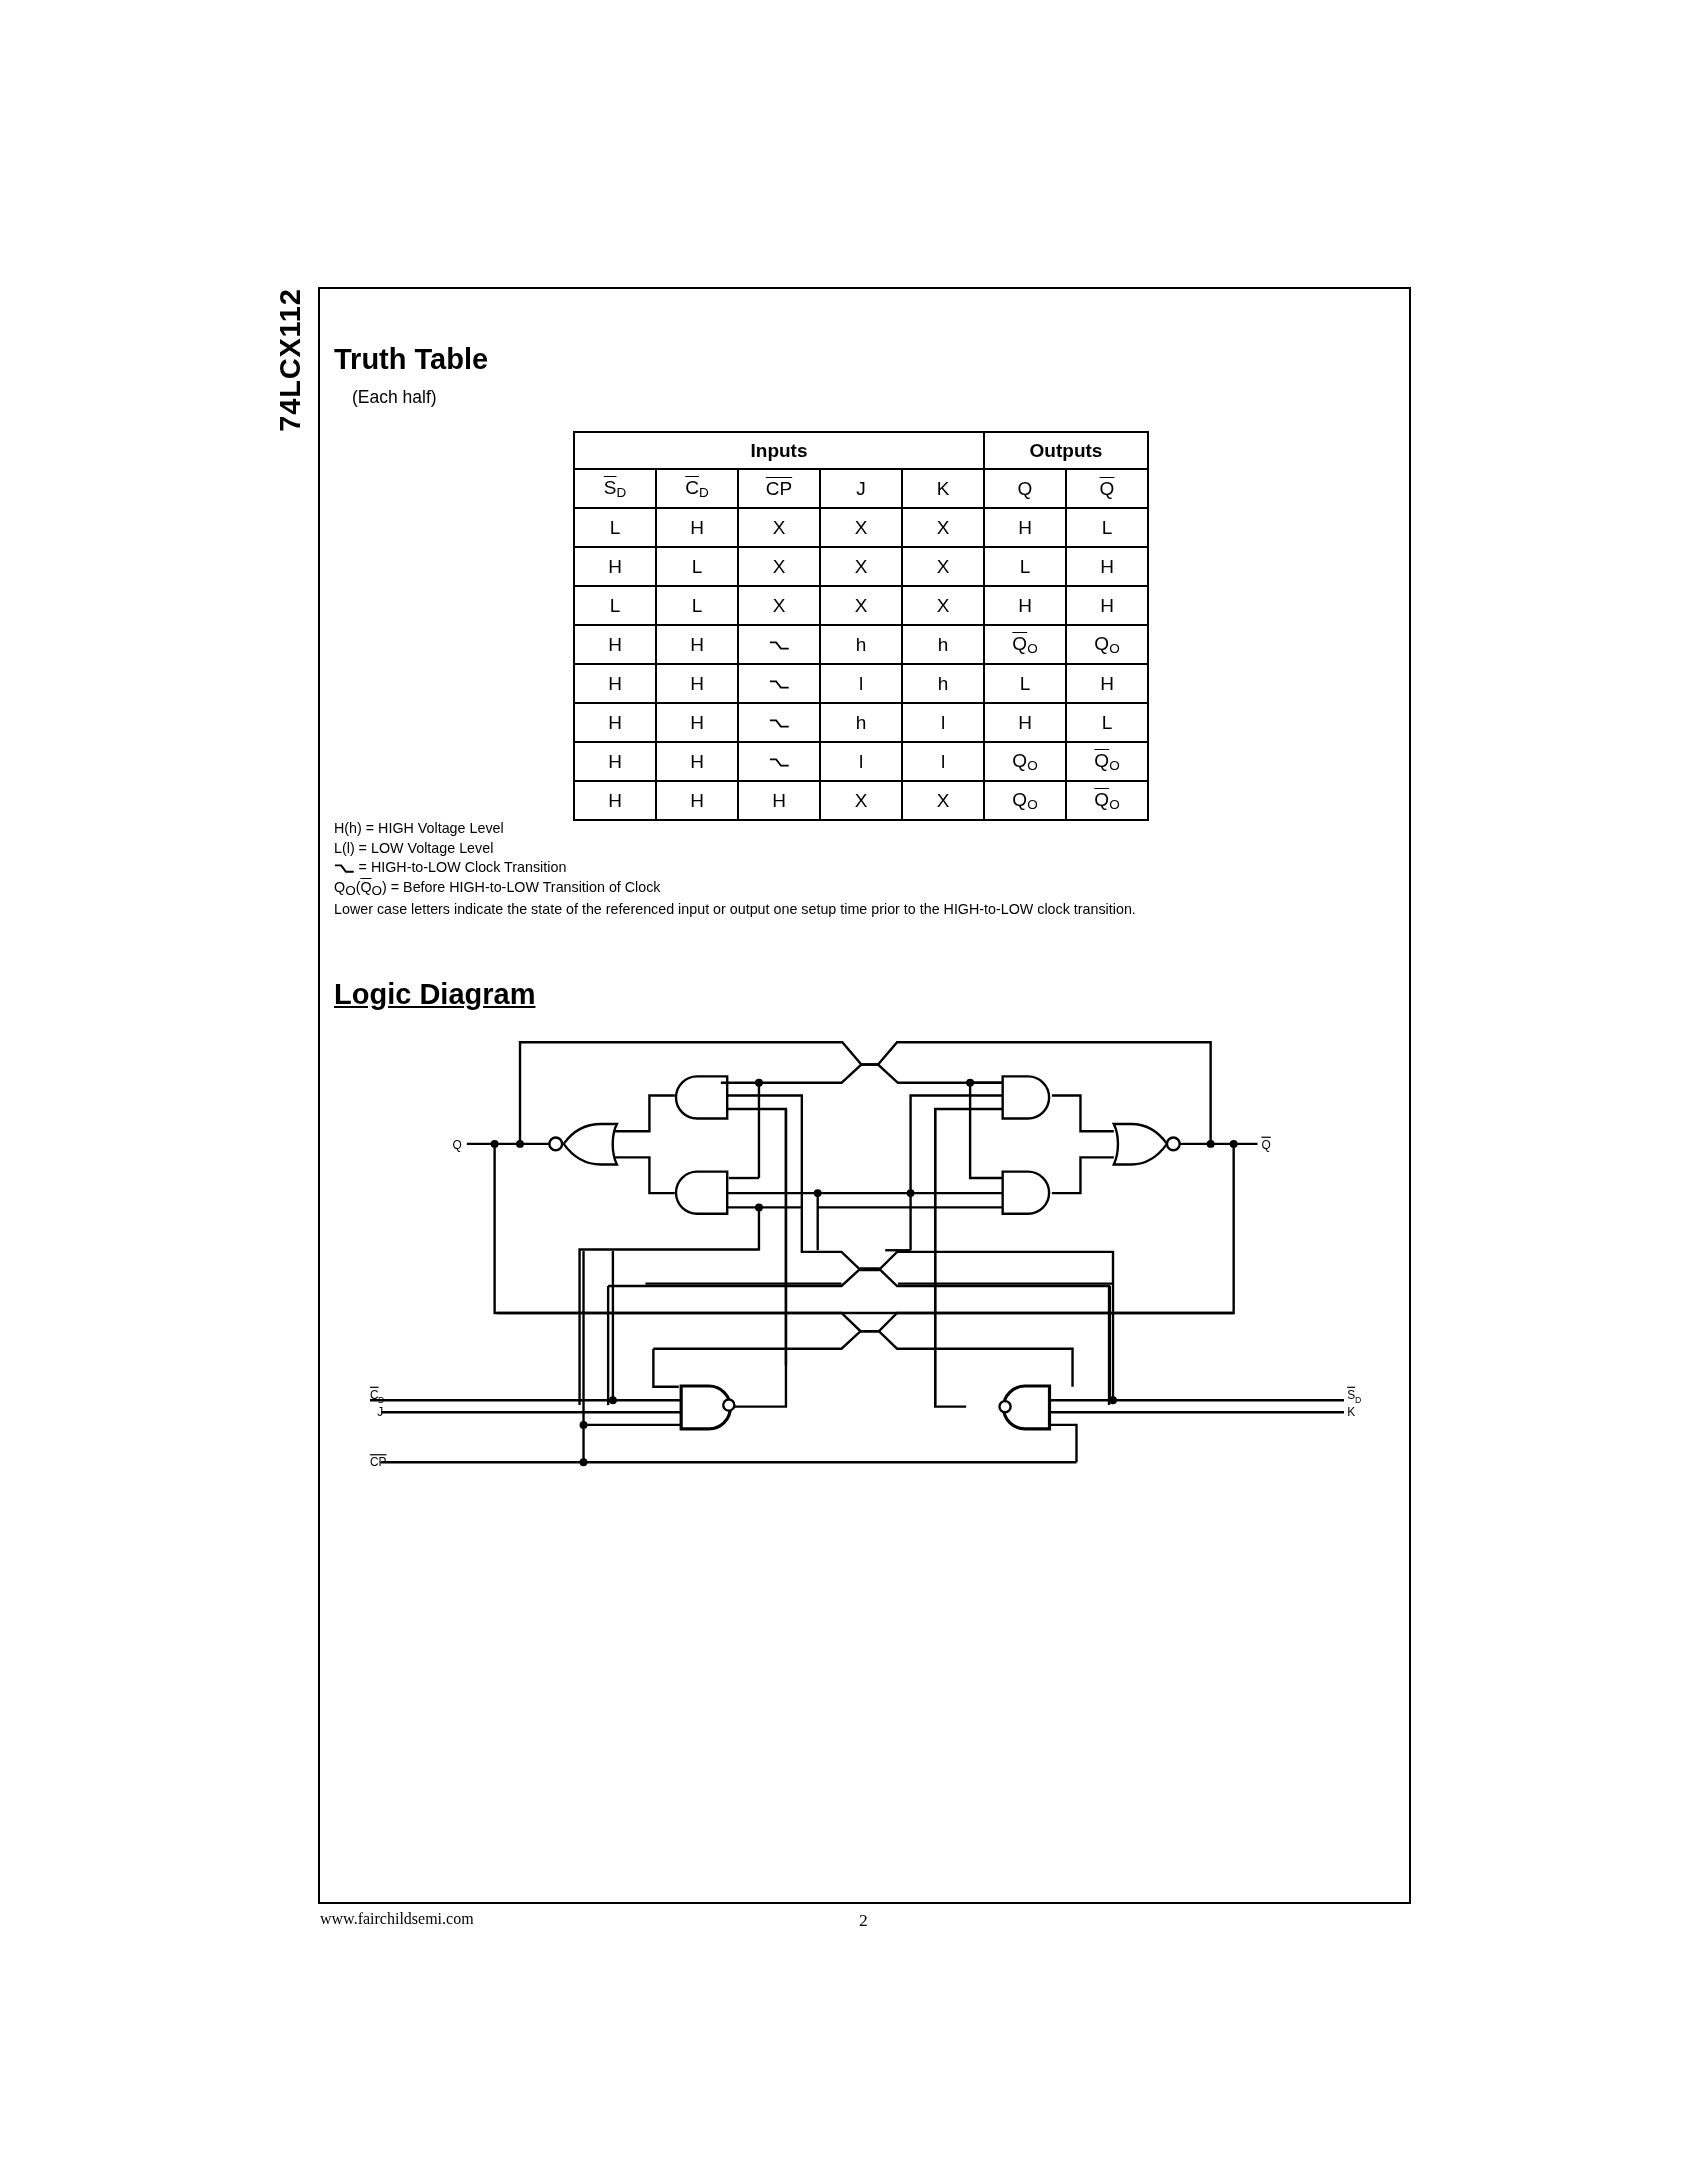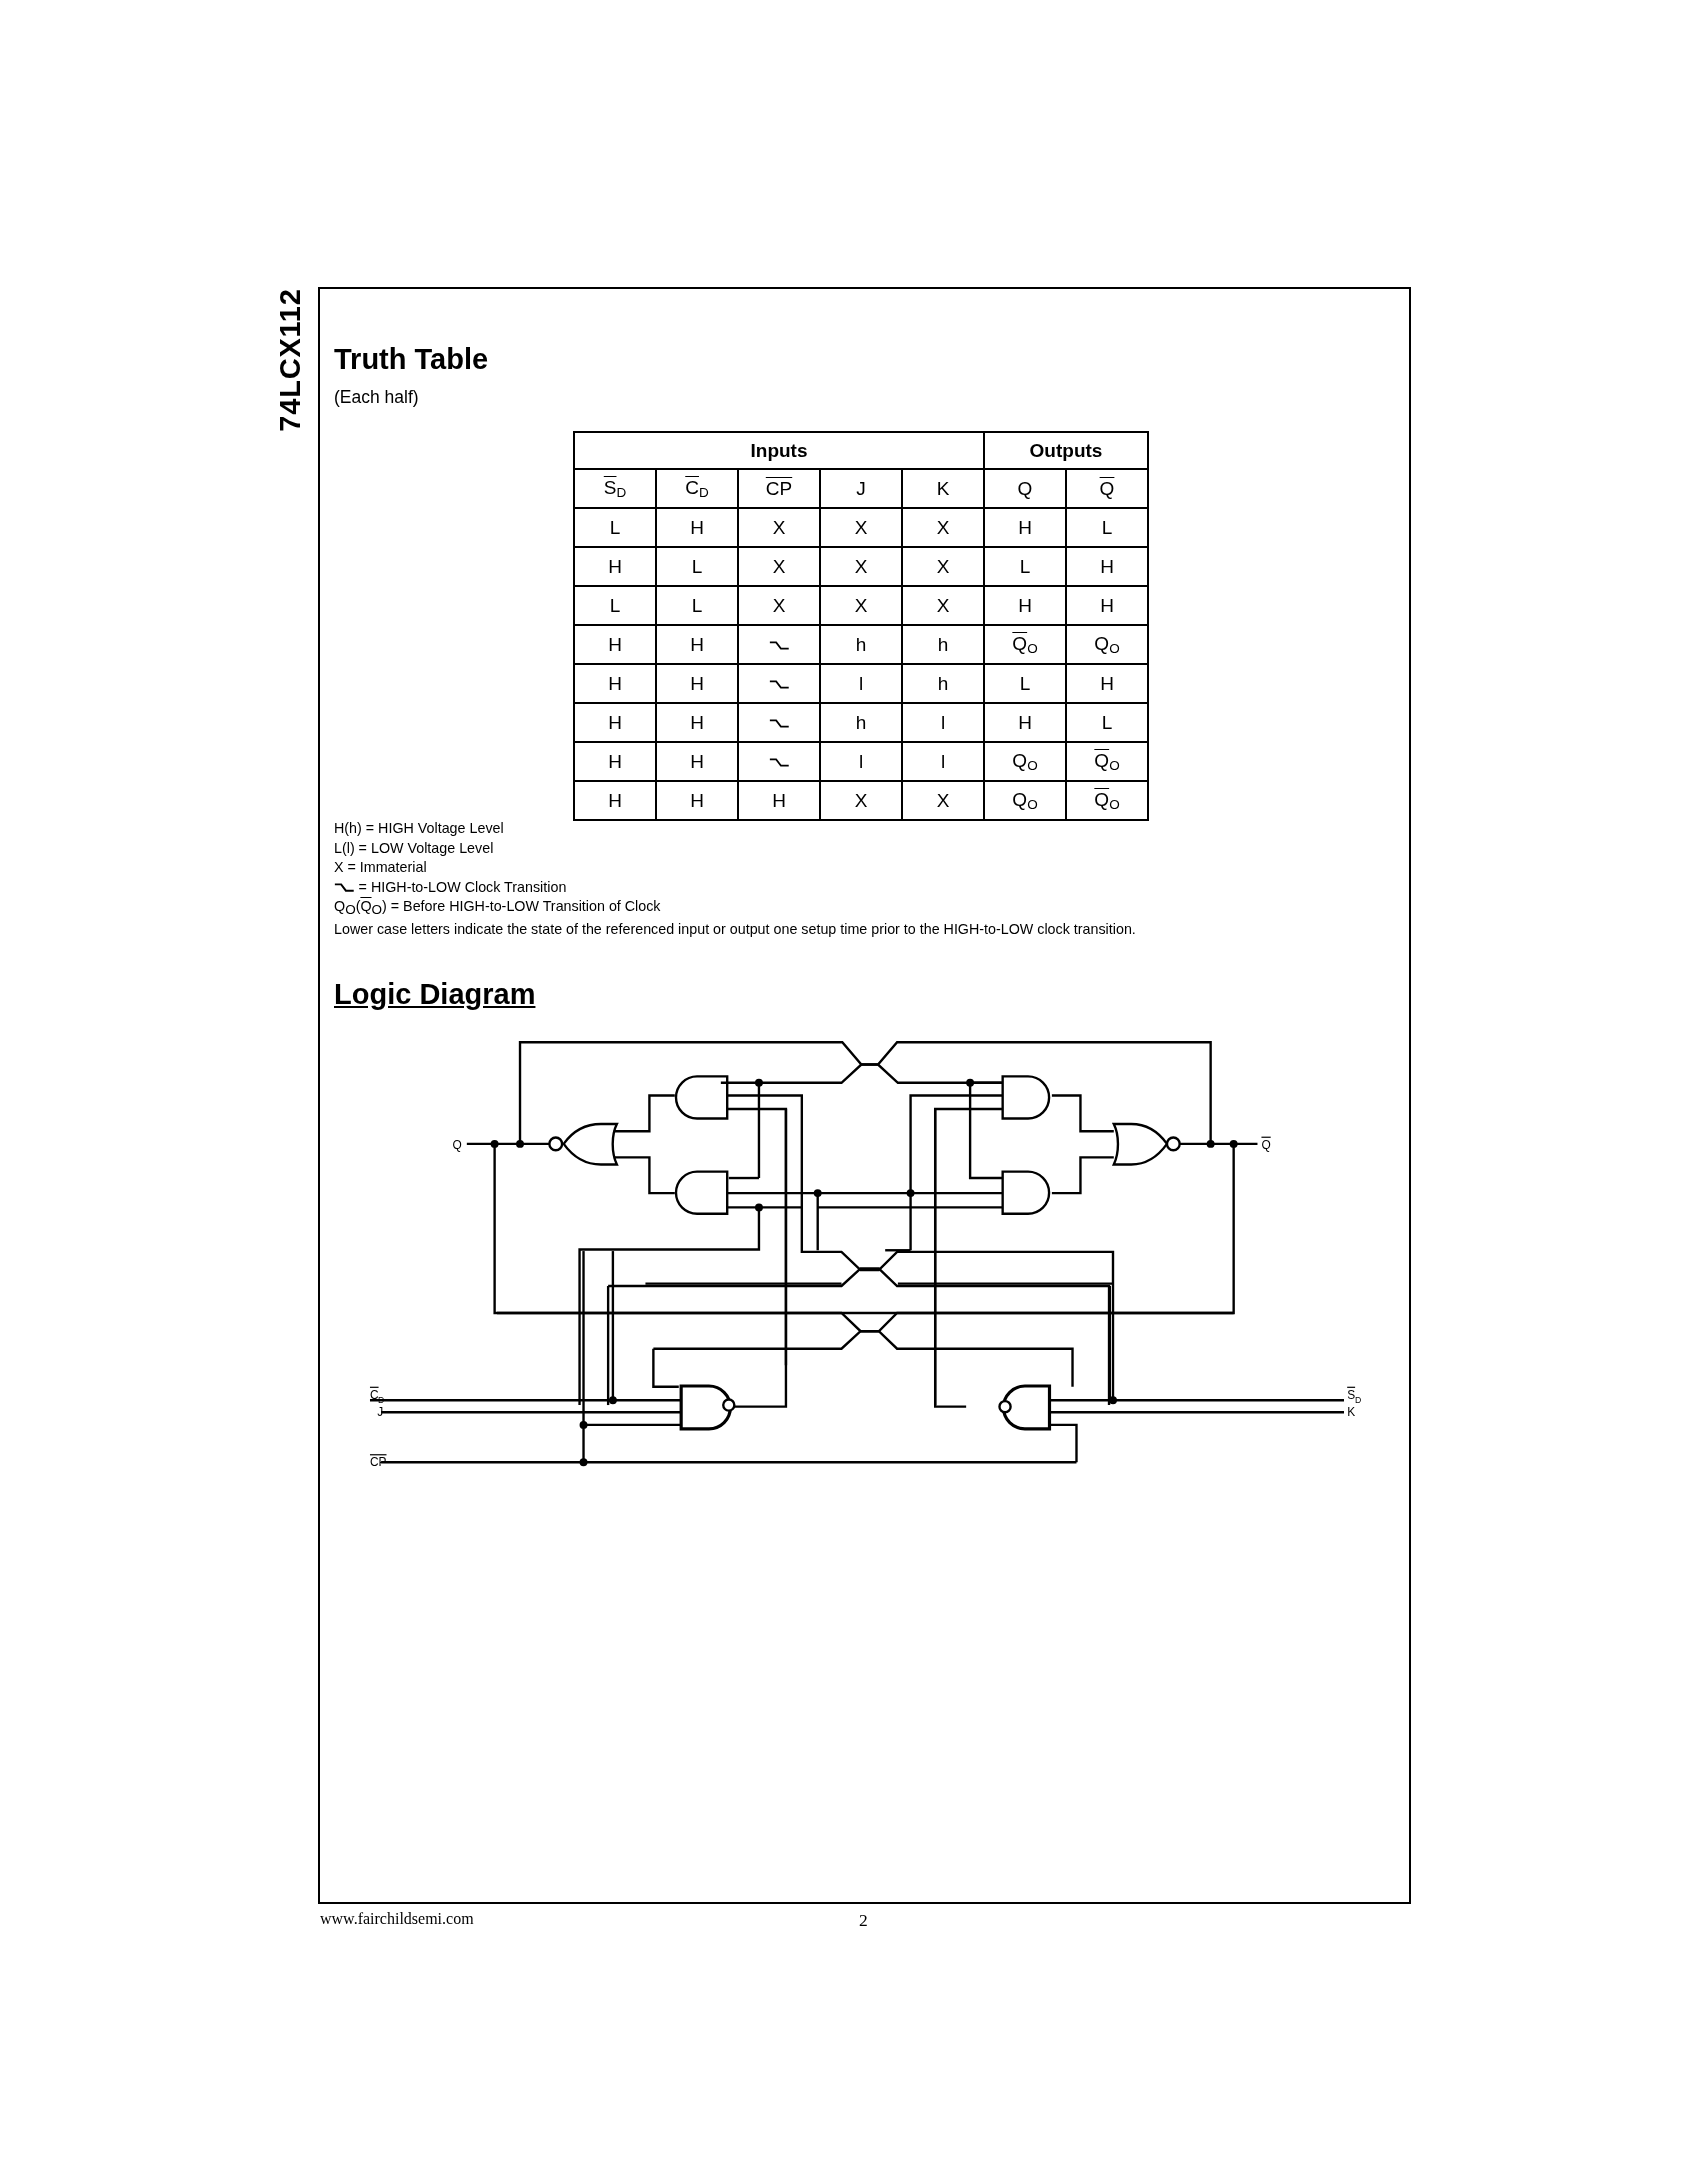--- a/index.html
+++ b/index.html
@@ -26,21 +26,21 @@
 </head>
 <body>
 
 <div class="side-title">
   <span>74LCX112</span>
 </div>
 
 <div class="frame"></div>
 
 <div class="h1" style="left:334px; top:343px;">Truth Table</div>
-<div class="sub" style="left:334px; top:387px;">(Each half)</div>
+<div class="sub" style="left:352px; top:387px;">(Each half)</div>
 
 <table class="tt">
   <tbody>
       <tr class="grp">
     <td colspan="5">Inputs</td>
     <td colspan="2">Outputs</td>
   </tr>
   <tr class="hdr">
     <td class="w"><span class="ov">S</span><sub>D</sub></td>
     <td class="w"><span class="ov">C</span><sub>D</sub></td>
@@ -131,21 +131,20 @@
         <td class="w">X</td>
         <td class="w">Q<sub>O</sub></td>
         <td class="w"><span class="ov">Q</span><sub>O</sub></td>
       </tr>
     </tbody>
 </table>
 
 <div class="notes">
   <div>H(h) = HIGH Voltage Level</div>
   <div>L(l) = LOW Voltage Level</div>
-  <div>X = Immaterial</div>
   <div>
     <svg class="fall" viewBox="0 0 26 14">
         <polyline points="1,3 9,3 15,11 25,11" fill="none" stroke="#000" stroke-width="2.5"></polyline>
       </svg>
     <span>= HIGH-to-LOW Clock Transition</span>
   </div>
   <div>Q<sub>O</sub>(<span class="ov">Q</span><sub>O</sub>) <span>= Before HIGH-to-LOW Transition of Clock</span></div>
   <div>Lower case letters indicate the state of the referenced input or output one setup time prior to the HIGH-to-LOW clock transition.</div>
 </div>
 

